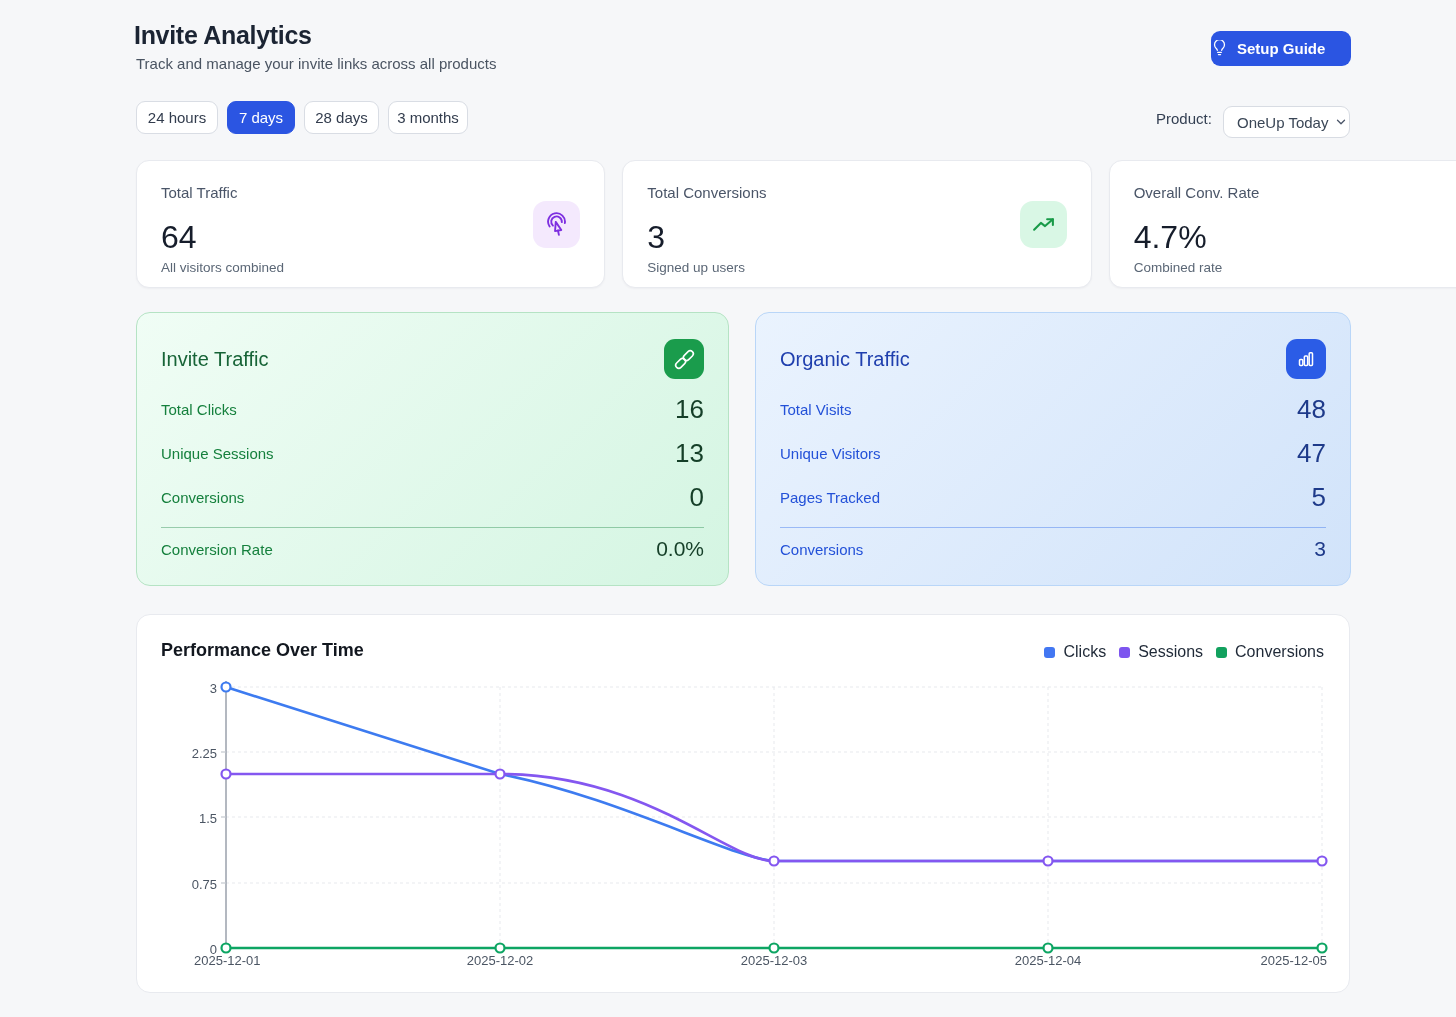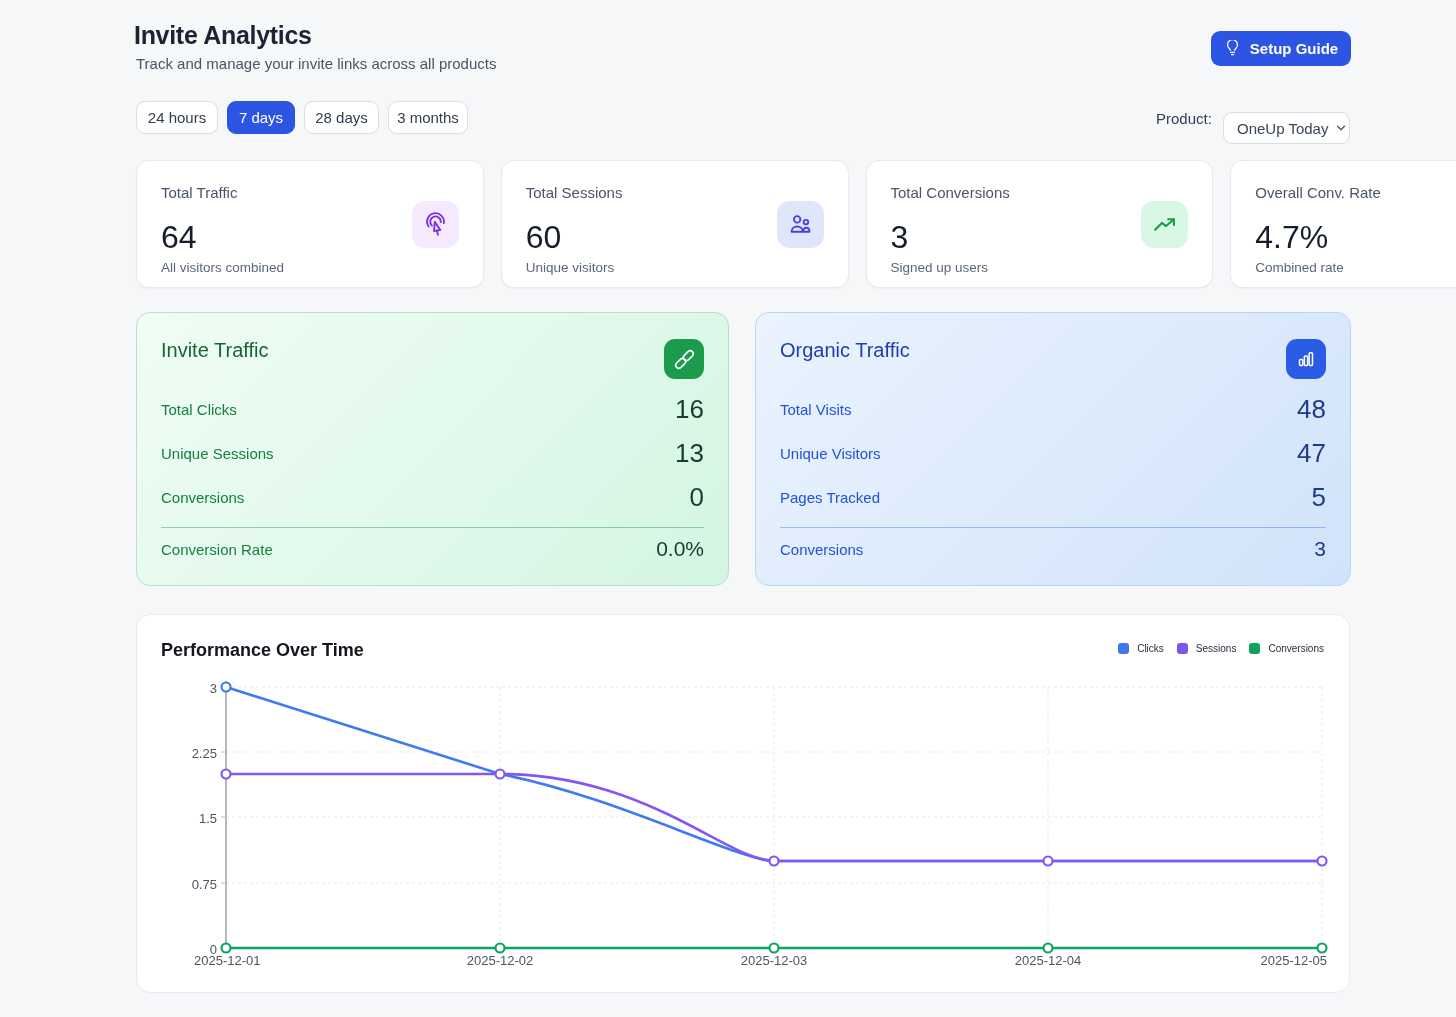--- a/index.html
+++ b/index.html
@@ -12,34 +12,34 @@
     -webkit-font-smoothing:antialiased;
   }
   .abs { position:absolute; }
 
   h1 { left:134px; top:21px; font-size:25px; font-weight:700; color:#1b2433; letter-spacing:-0.3px;}
   .subtitle { left:136px; top:55px; font-size:15px; color:#4a5462; }
 
   .setup-btn {
     left:1211px; top:31px; width:140px; height:35px;
     background:#2b55e2; border-radius:9px; color:#fff;
-    display:flex; align-items:center; justify-content:center; gap:9px;
+    display:flex; align-items:center; justify-content:flex-start; gap:9px;
     font-size:15px; font-weight:700;
   }
 
   .chips { left:136px; top:101px; display:flex; gap:9px;justify-content:center; }
   .chip {
     height:33px; border-radius:9px; border:1px solid #d9dde4; background:#fff;
     color:#323c4d; font-size:15px; display:flex; align-items:center; justify-content:center;
   }
   .chip.active { background:#2b55e2; border-color:#2b55e2; color:#fff; }
 
   .product-label { left:1156px; top:110px; font-size:15px; color:#333f52; }
   .select {
-    left:1223px; top:112px; width:127px; height:32px; background:#fff;
+    left:1223px; top:106px; width:127px; height:32px; background:#fff;
     border:1px solid #d8dce3; border-radius:9px; display:flex; align-items:center;
     padding-left:13px; font-size:15px; color:#3a4656;
   }
 
   .stats { left:136px; top:160px; width:1442px; display:flex; gap:17px; }
   .stat-card {
     flex:1; height:128px; background:#fff; border:1px solid #e8eaef; border-radius:13px;
     padding:23px 24px 0 24px; position:relative;
     box-shadow:0 1px 2px rgba(16,24,40,.04);
   }
@@ -57,21 +57,21 @@
   .panel-green {
     left:136px; width:593px;
     background:linear-gradient(135deg,#f0fdf5 0%,#d4f5e2 100%);
     border:1px solid #b5e3c4;
   }
   .panel-blue {
     left:755px; width:596px;
     background:linear-gradient(135deg,#eaf3fe 0%,#d1e3fa 100%);
     border:1px solid #b9d6f8;
   }
-  .panel-head { display:flex; justify-content:space-between; align-items:flex-start; height:40px; }
+  .panel-head { display:flex; justify-content:space-between; align-items:center; height:40px; }
   .panel-title { font-size:20px; font-weight:400; }
   .panel-green .panel-title { color:#176437; }
   .panel-blue .panel-title { color:#1f3fae; }
   .panel-icon {
     width:40px; height:40px; border-radius:11px; display:flex; align-items:center; justify-content:center;
   }
   .panel-rows { margin-top:8px; }
   .prow { height:44px; display:flex; justify-content:space-between; align-items:center; }
   .prow .plabel { font-size:15px; }
   .prow .pvalue { font-size:26px; font-weight:400; }
@@ -84,21 +84,21 @@
   .panel-blue .pdivider { background:rgba(37,99,235,.38); }
   .prow.last { height:42px; }
   .prow.last .pvalue { font-size:21px; }
 
   .chart-card {
     left:136px; top:614px; width:1214px; height:379px; background:#fff;
     border:1px solid #e8eaef; border-radius:14px;
   }
   .chart-title { position:absolute; left:24px; top:25px; font-size:18px; font-weight:700; color:#12171f; }
   .legend { position:absolute; right:25px; top:28px; display:flex; gap:13px; align-items:center; }
-  .legend-item { display:flex; align-items:center; gap:8px; font-size:10px; color:#1f2937; }
+  .legend-item { display:flex; align-items:center; gap:8px; font-size:16px; color:#1f2937; }
   .legend-sq { width:11px; height:11px; border-radius:3px; }
 </style>
 </head>
 <body>
 
   <h1 class="abs">Invite Analytics</h1>
   <div class="abs subtitle">Track and manage your invite links across all products</div>
 
   <div class="abs setup-btn">
     <svg width="17" height="17" viewBox="0 0 24 24" fill="none" stroke="#fff" stroke-width="1.8" stroke-linecap="round" stroke-linejoin="round">
@@ -128,33 +128,20 @@
     <div class="stat-card">
       <div class="label">Total Traffic</div>
       <div class="value">64</div>
       <div class="sub">All visitors combined</div>
       <div class="stat-icon" style="background:#f4e9fd">
         <svg width="25" height="25" viewBox="0 0 24 24" fill="none" stroke="#7e2fe0" stroke-width="1.8" stroke-linecap="round" stroke-linejoin="round">
           <path d="M5.4 13.9 A8.1 8.1 0 1 1 20.0 10.7"></path>
           <path d="M8.6 13.1 A5.1 5.1 0 1 1 17.1 9.7"></path>
           <path d="M11.3 9.5 L10.6 18.4 L16.6 17.3 Z"></path>
           <path d="M13.4 17.8 L14.3 22"></path>
-        </svg>
-      </div>
-    </div>
-    <div class="stat-card">
-      <div class="label">Total Sessions</div>
-      <div class="value">60</div>
-      <div class="sub">Unique visitors</div>
-      <div class="stat-icon" style="background:#dfe5fb">
-        <svg width="25" height="25" viewBox="0 0 24 24" fill="none" stroke="#4743e0" stroke-width="1.8" stroke-linecap="round" stroke-linejoin="round">
-          <circle cx="8.8" cy="7.1" r="3.1"></circle>
-          <path d="M3.4 19c0-3.1 2.4-5.1 5.4-5.1s5.4 2 5.4 5.1z"></path>
-          <circle cx="17.2" cy="9.7" r="2.2"></circle>
-          <path d="M14.6 19c0-2.4 1.4-3.9 3-3.9s3 1.5 3 3.9z"></path>
         </svg>
       </div>
     </div>
     <div class="stat-card">
       <div class="label">Total Conversions</div>
       <div class="value">3</div>
       <div class="sub">Signed up users</div>
       <div class="stat-icon" style="background:#d9f7e5">
         <svg width="25" height="25" viewBox="0 0 24 24" fill="none" stroke="#189a48" stroke-width="2" stroke-linecap="round" stroke-linejoin="round">
           <polyline points="3 17 9.5 10.5 13.5 13.5 21 7"></polyline>

